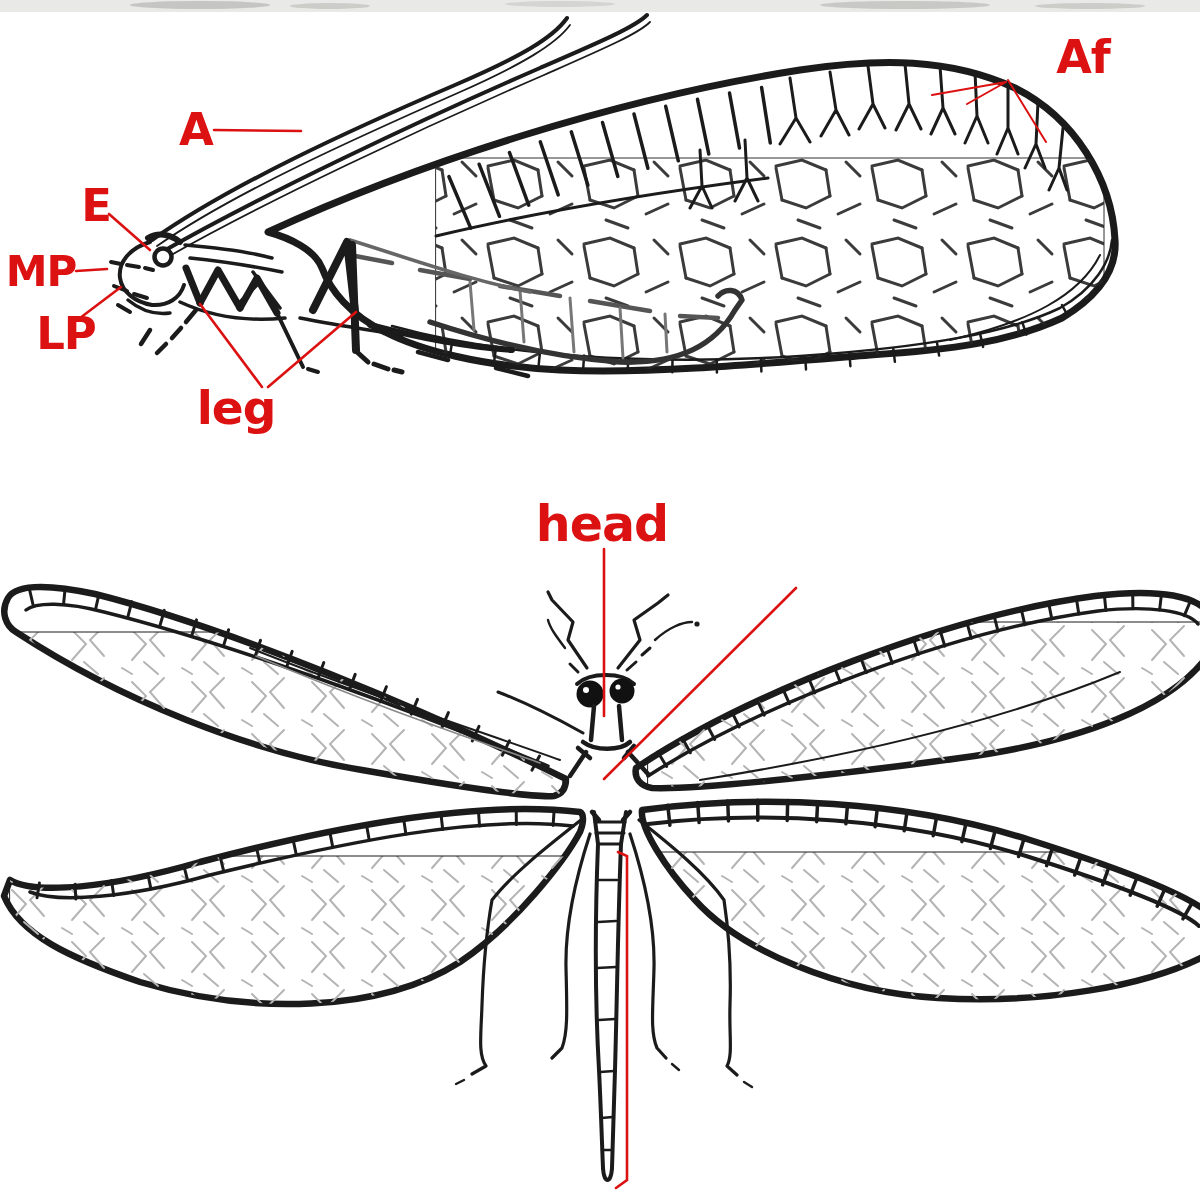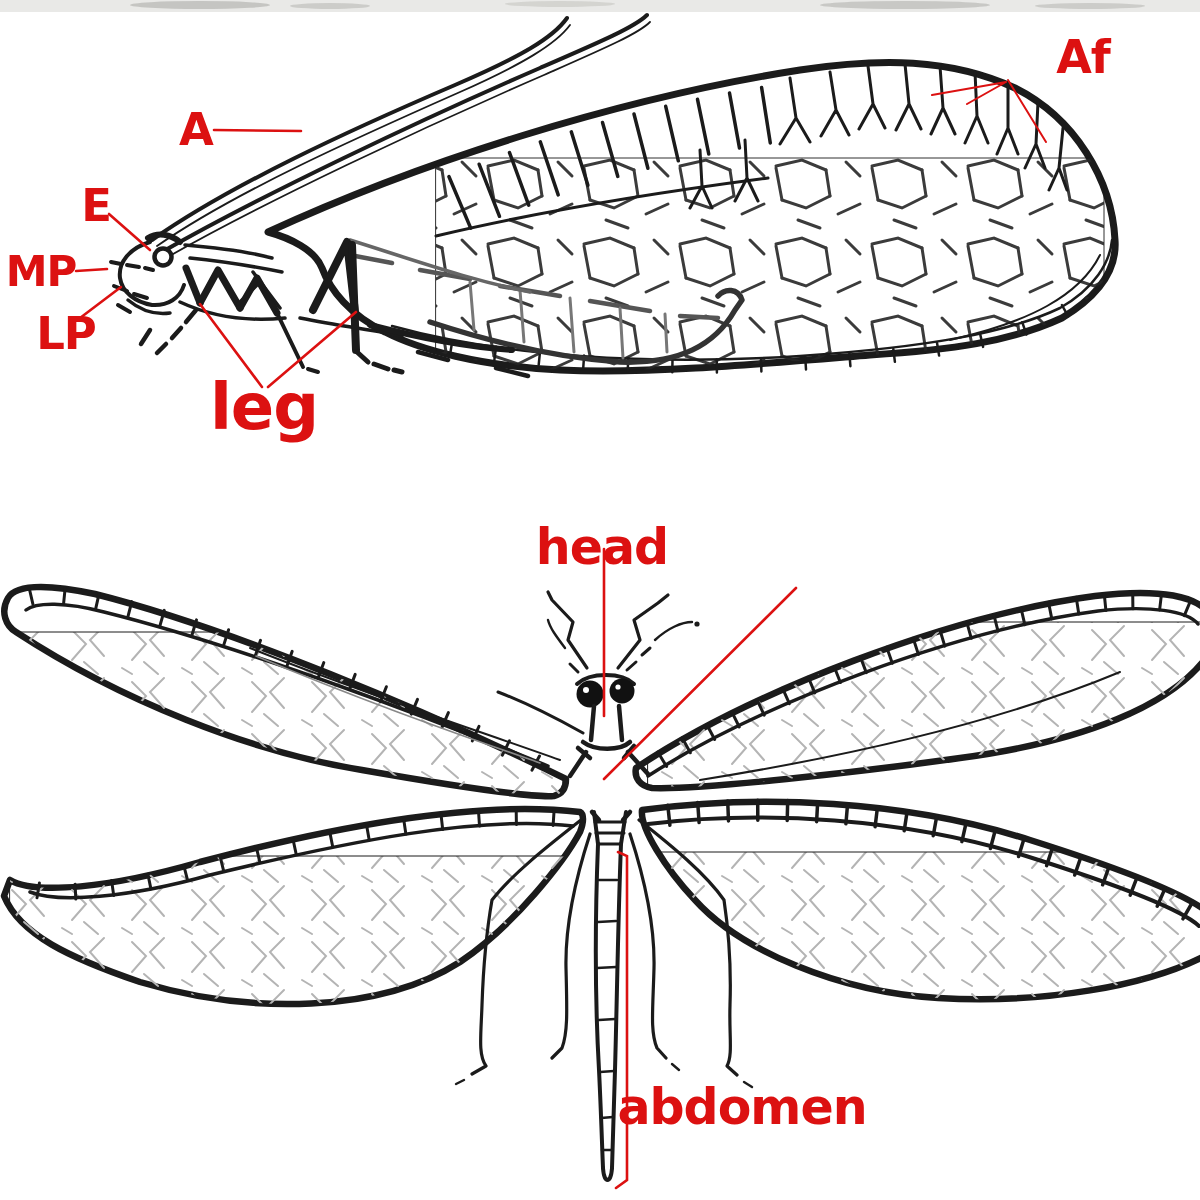--- a/index.html
+++ b/index.html
@@ -7,22 +7,22 @@
   #stage{position:relative;width:1200px;height:1200px;background:var(--paper);overflow:hidden;
          font-family:"DejaVu Sans", sans-serif;}
   #art{position:absolute;left:0;top:0;}
   .lbl{position:absolute;transform:translate(-50%,-50%);font-weight:700;color:var(--red);
        line-height:1;white-space:nowrap;letter-spacing:-1px;}
   #lbl-A      {left:196px; top:129px;  font-size:45px;}
   #lbl-Af     {left:1035px;top:57px;   font-size:46px;margin-left:48px;}
   #lbl-E      {left:96px;  top:205px;  font-size:45px;}
   #lbl-MP     {left:41px;  top:272px;  font-size:42px;}
   #lbl-LP     {left:50px;  top:333px;  font-size:45px;margin-left:16px;}
-  #lbl-leg    {left:264px; top:407px;  font-size:64px;}
-  #lbl-head   {left:602px; top:524px;  font-size:49px;margin-top:23px;}
+  #lbl-leg    {left:236px; top:407px;  font-size:47px;}
+  #lbl-head   {left:602px; top:524px;  font-size:49px;}
   #lbl-thorax {left:815px; top:561px;  font-size:49px;}
   #lbl-abdomen{left:742px; top:1107px; font-size:49px;}
 </style>
 </head>
 <body>
 
 <div id="stage">
 
 <svg id="art" width="1200" height="1200" viewBox="0 0 1200 1200">
   <defs>
@@ -381,15 +381,14 @@
   </g>
 </svg>
 
 <div class="lbl" id="lbl-A">A</div>
 <div class="lbl" id="lbl-Af">Af</div>
 <div class="lbl" id="lbl-E">E</div>
 <div class="lbl" id="lbl-MP">MP</div>
 <div class="lbl" id="lbl-LP">LP</div>
 <div class="lbl" id="lbl-leg">leg</div>
 <div class="lbl" id="lbl-head">head</div>
-<div class="lbl" id="lbl-abdomen">abdomen</div>
 
 </div>
 
 </body></html>

